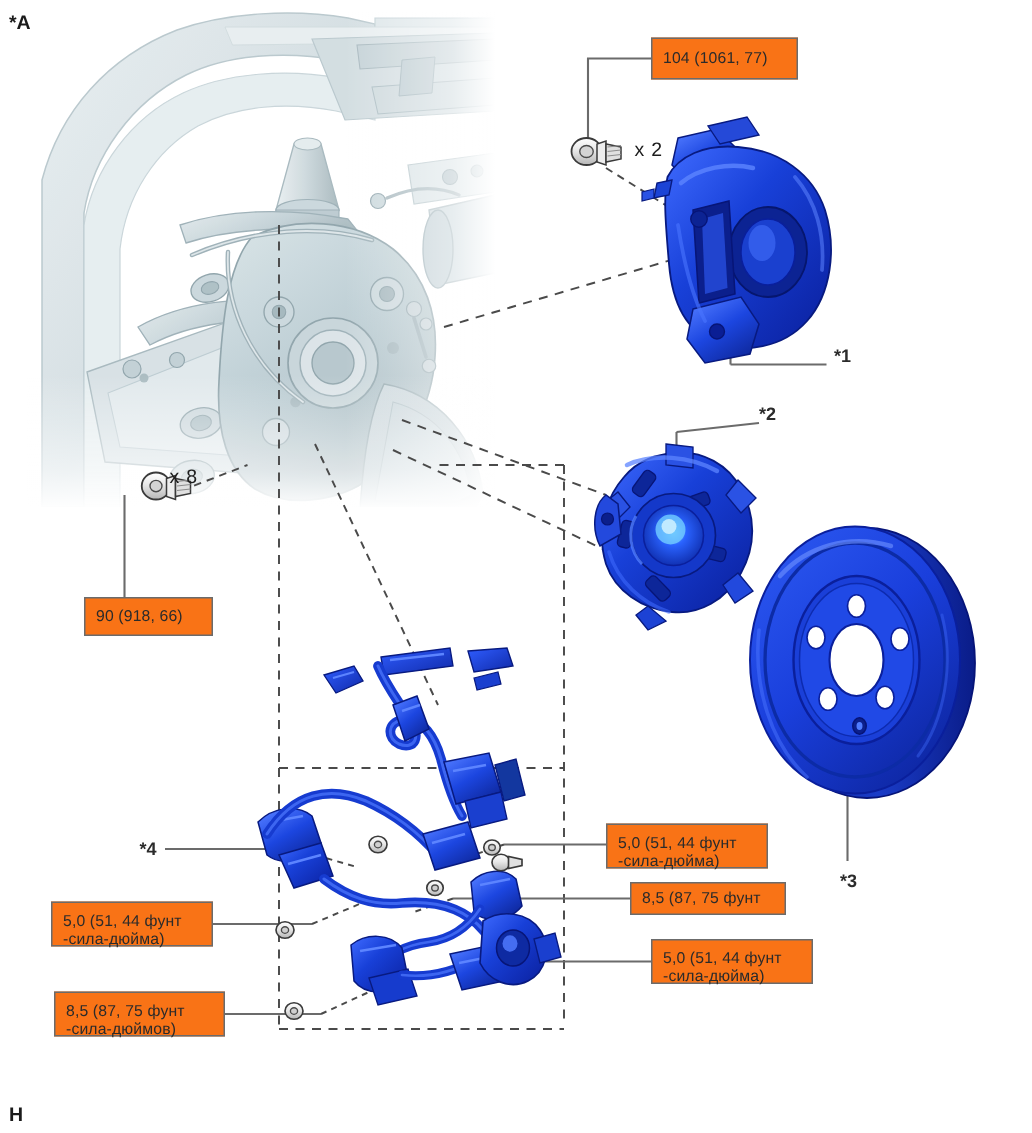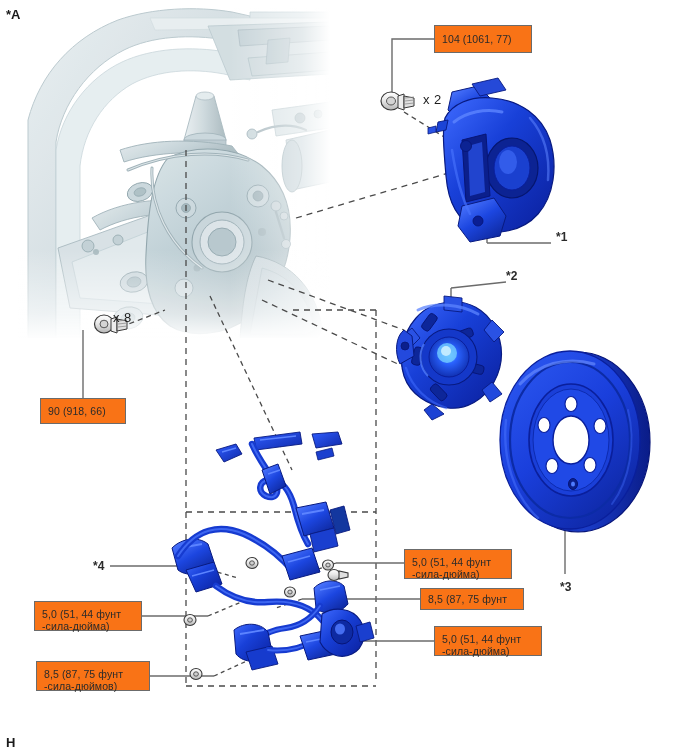--- a/index.html
+++ b/index.html
@@ -488,21 +488,21 @@
       </g>
     </g>
   </svg>
 
   <div class="abs corner-mark" style="left:6px;top:8px;">*A</div>
 
   <div class="abs corner-mark" style="left:6px;top:736px;">H</div>
 
   <div class="callout" style="left:434px;top:25px;width:98px;height:28px;display:flex;align-items:center;">104 (1061, 77)</div>
 
-  <div class="callout" style="left:40px;top:398px;width:86px;height:26px;display:flex;align-items:center;">90 (918, 66)</div>
+  <div class="callout" style="left:56px;top:398px;width:86px;height:26px;display:flex;align-items:center;">90 (918, 66)</div>
 
   <div class="callout" style="left:404px;top:549px;width:108px;height:30px;">5,0 (51, 44 фунт
 -сила-дюйма)</div>
 
   <div class="callout" style="left:420px;top:588px;width:104px;height:22px;display:flex;align-items:center;">8,5 (87, 75 фунт</div>
 
   <div class="callout" style="left:434px;top:626px;width:108px;height:30px;">5,0 (51, 44 фунт
 -сила-дюйма)</div>
 
   <div class="callout" style="left:34px;top:601px;width:108px;height:30px;">5,0 (51, 44 фунт

